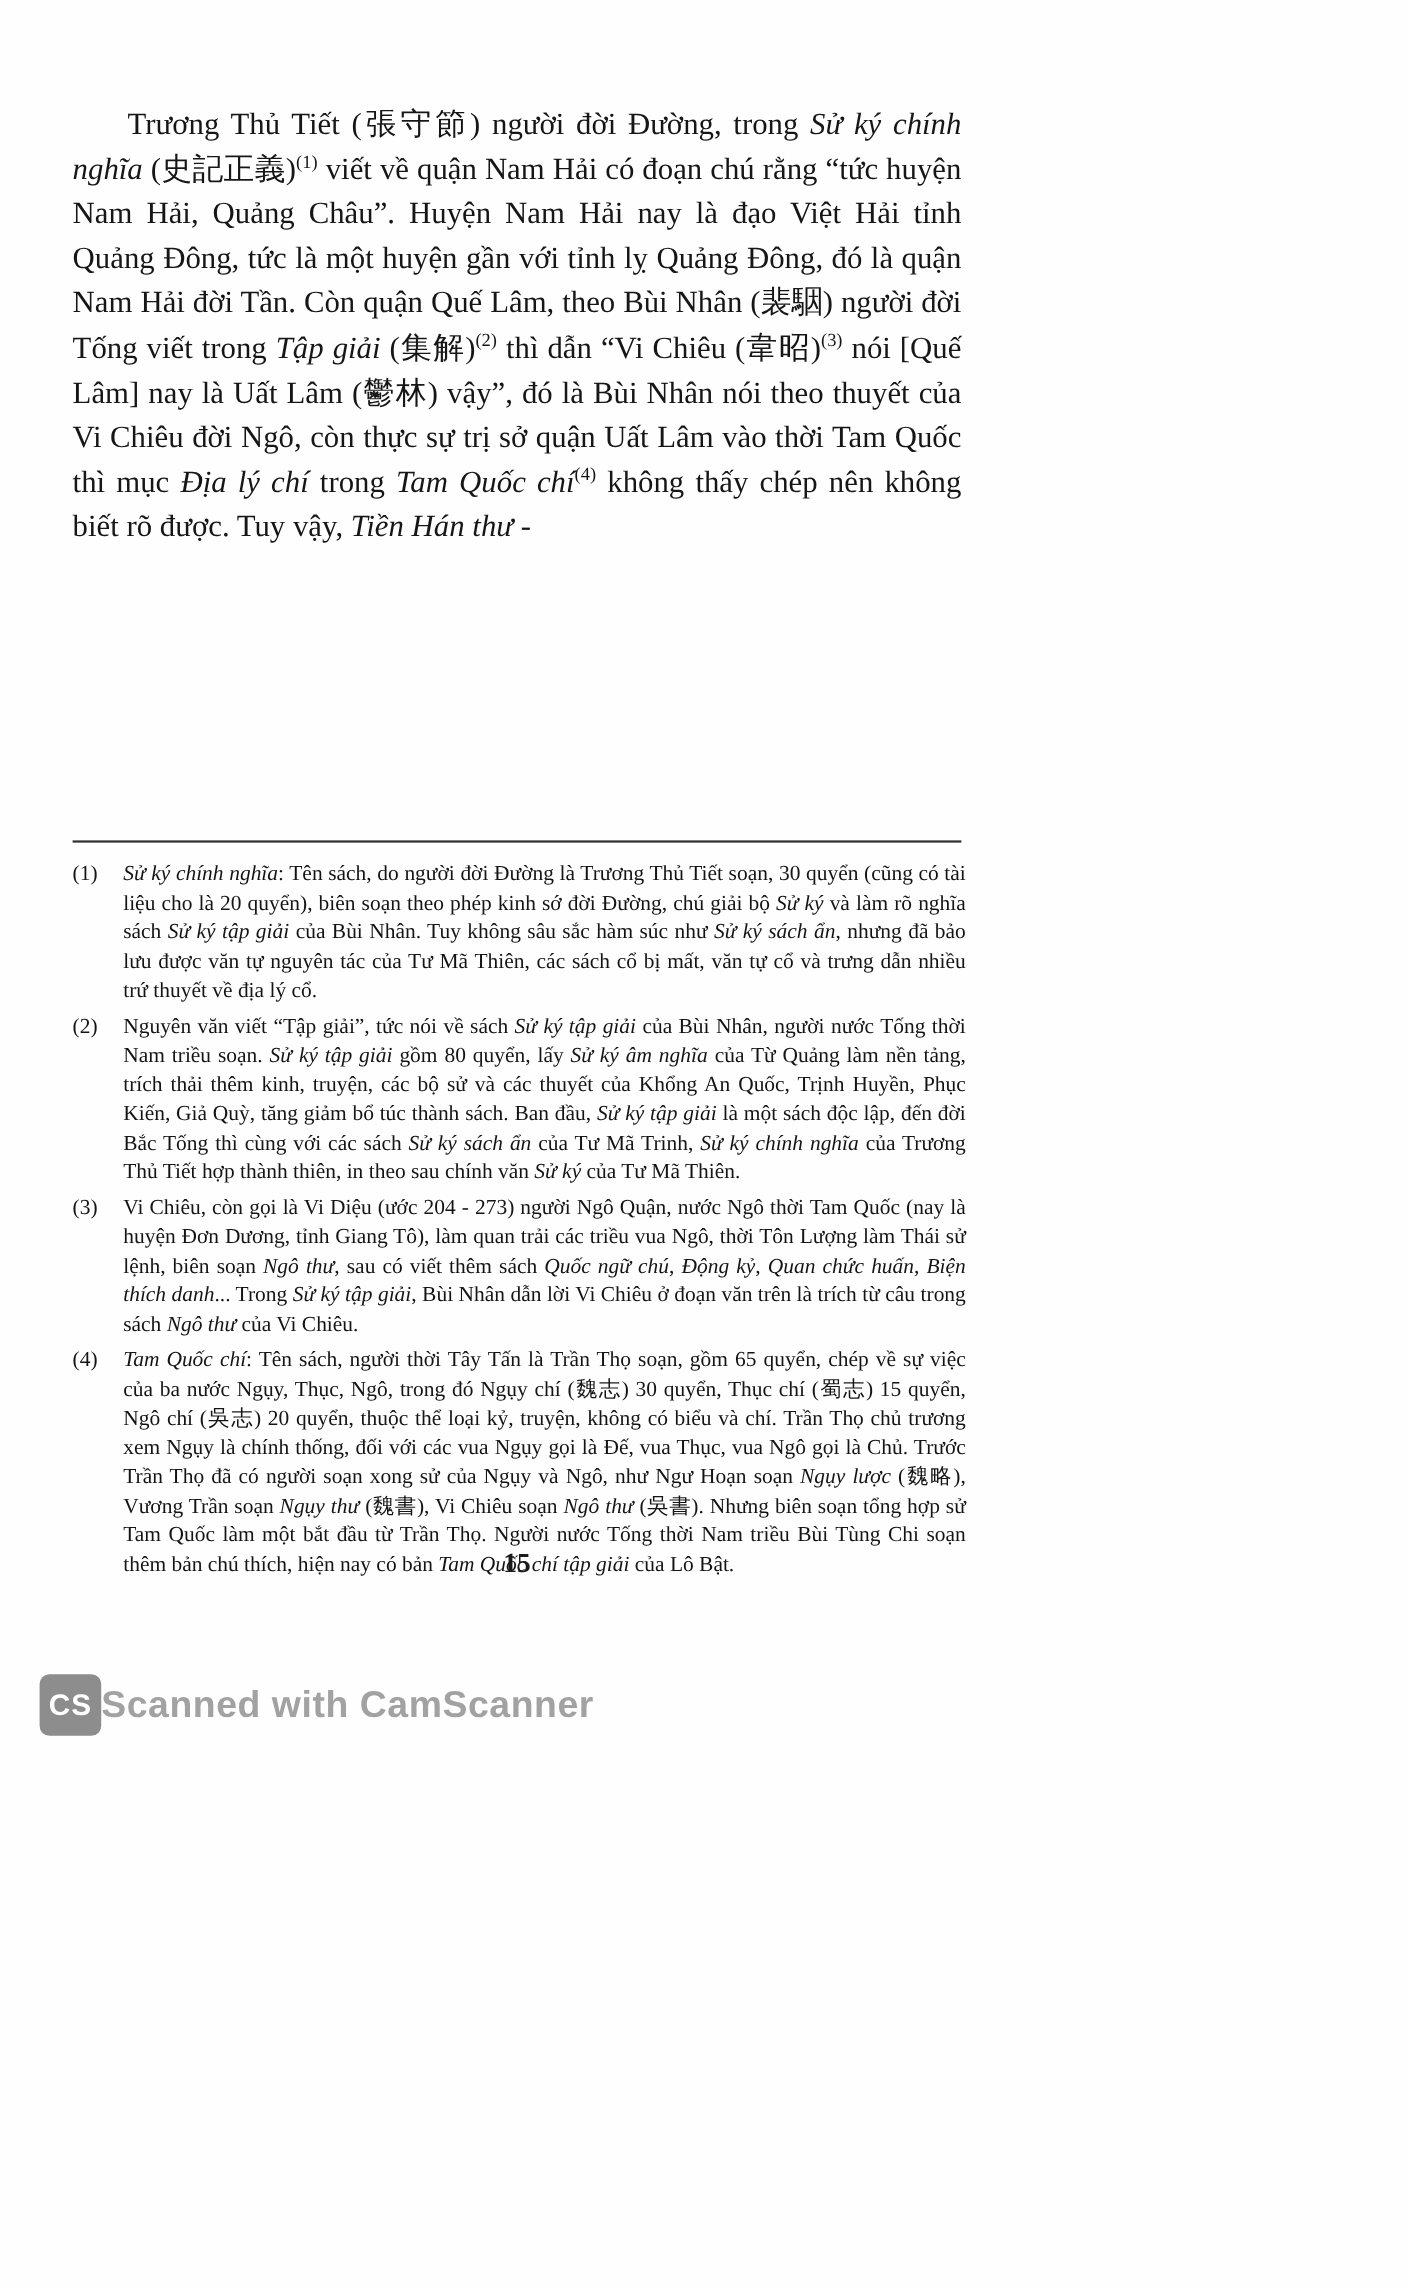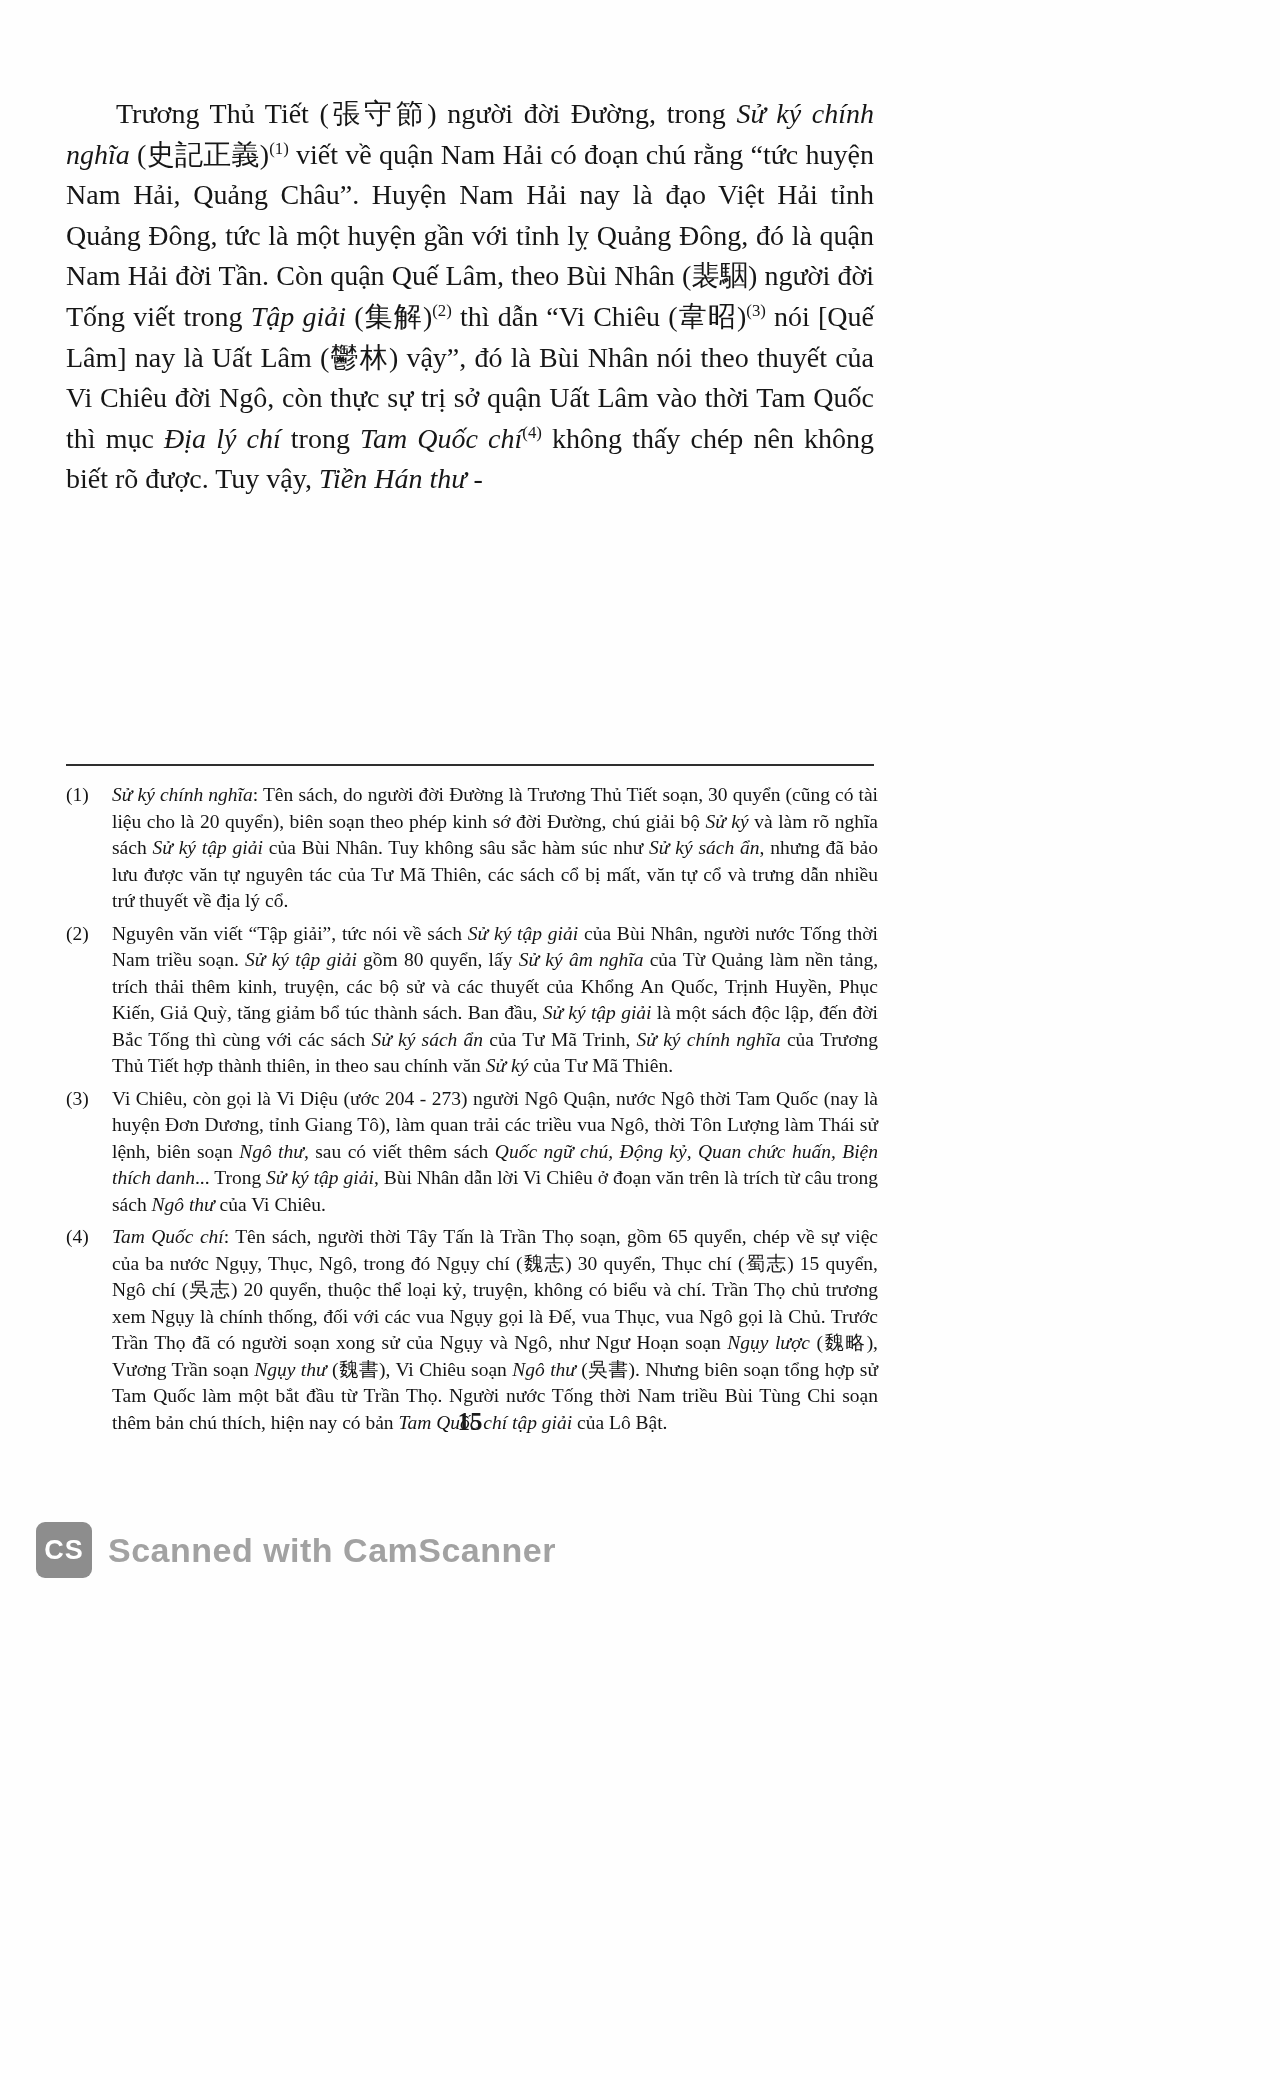--- a/index.html
+++ b/index.html
@@ -35,21 +35,21 @@
   .fn-num { flex:0 0 46px; }
   .fn-body { flex:1; }
 
   .page-number {
     position:absolute; left:66px; width:808px; top:1408px;
     text-align:center; font-size:25px; font-weight:bold; color:#1a1a1a;
   }
 
   .watermark {
     position:absolute; left:36px; top:1522px;
-    display:flex; align-items:center; gap:16px;
+    display:flex; align-items:center; 
     font-family:"Liberation Sans", "DejaVu Sans", sans-serif;
   }
   .cs-logo {
     width:56px; height:56px; background:#8d8d8d; border-radius:9px;
     color:#ffffff; display:flex; align-items:center; justify-content:center;
     font-size:27px; font-weight:bold; letter-spacing:1px;
   }
   .cs-text { color:#a2a2a2; font-size:34px; letter-spacing:0.5px;font-weight:bold; }
 </style>
 </head>

